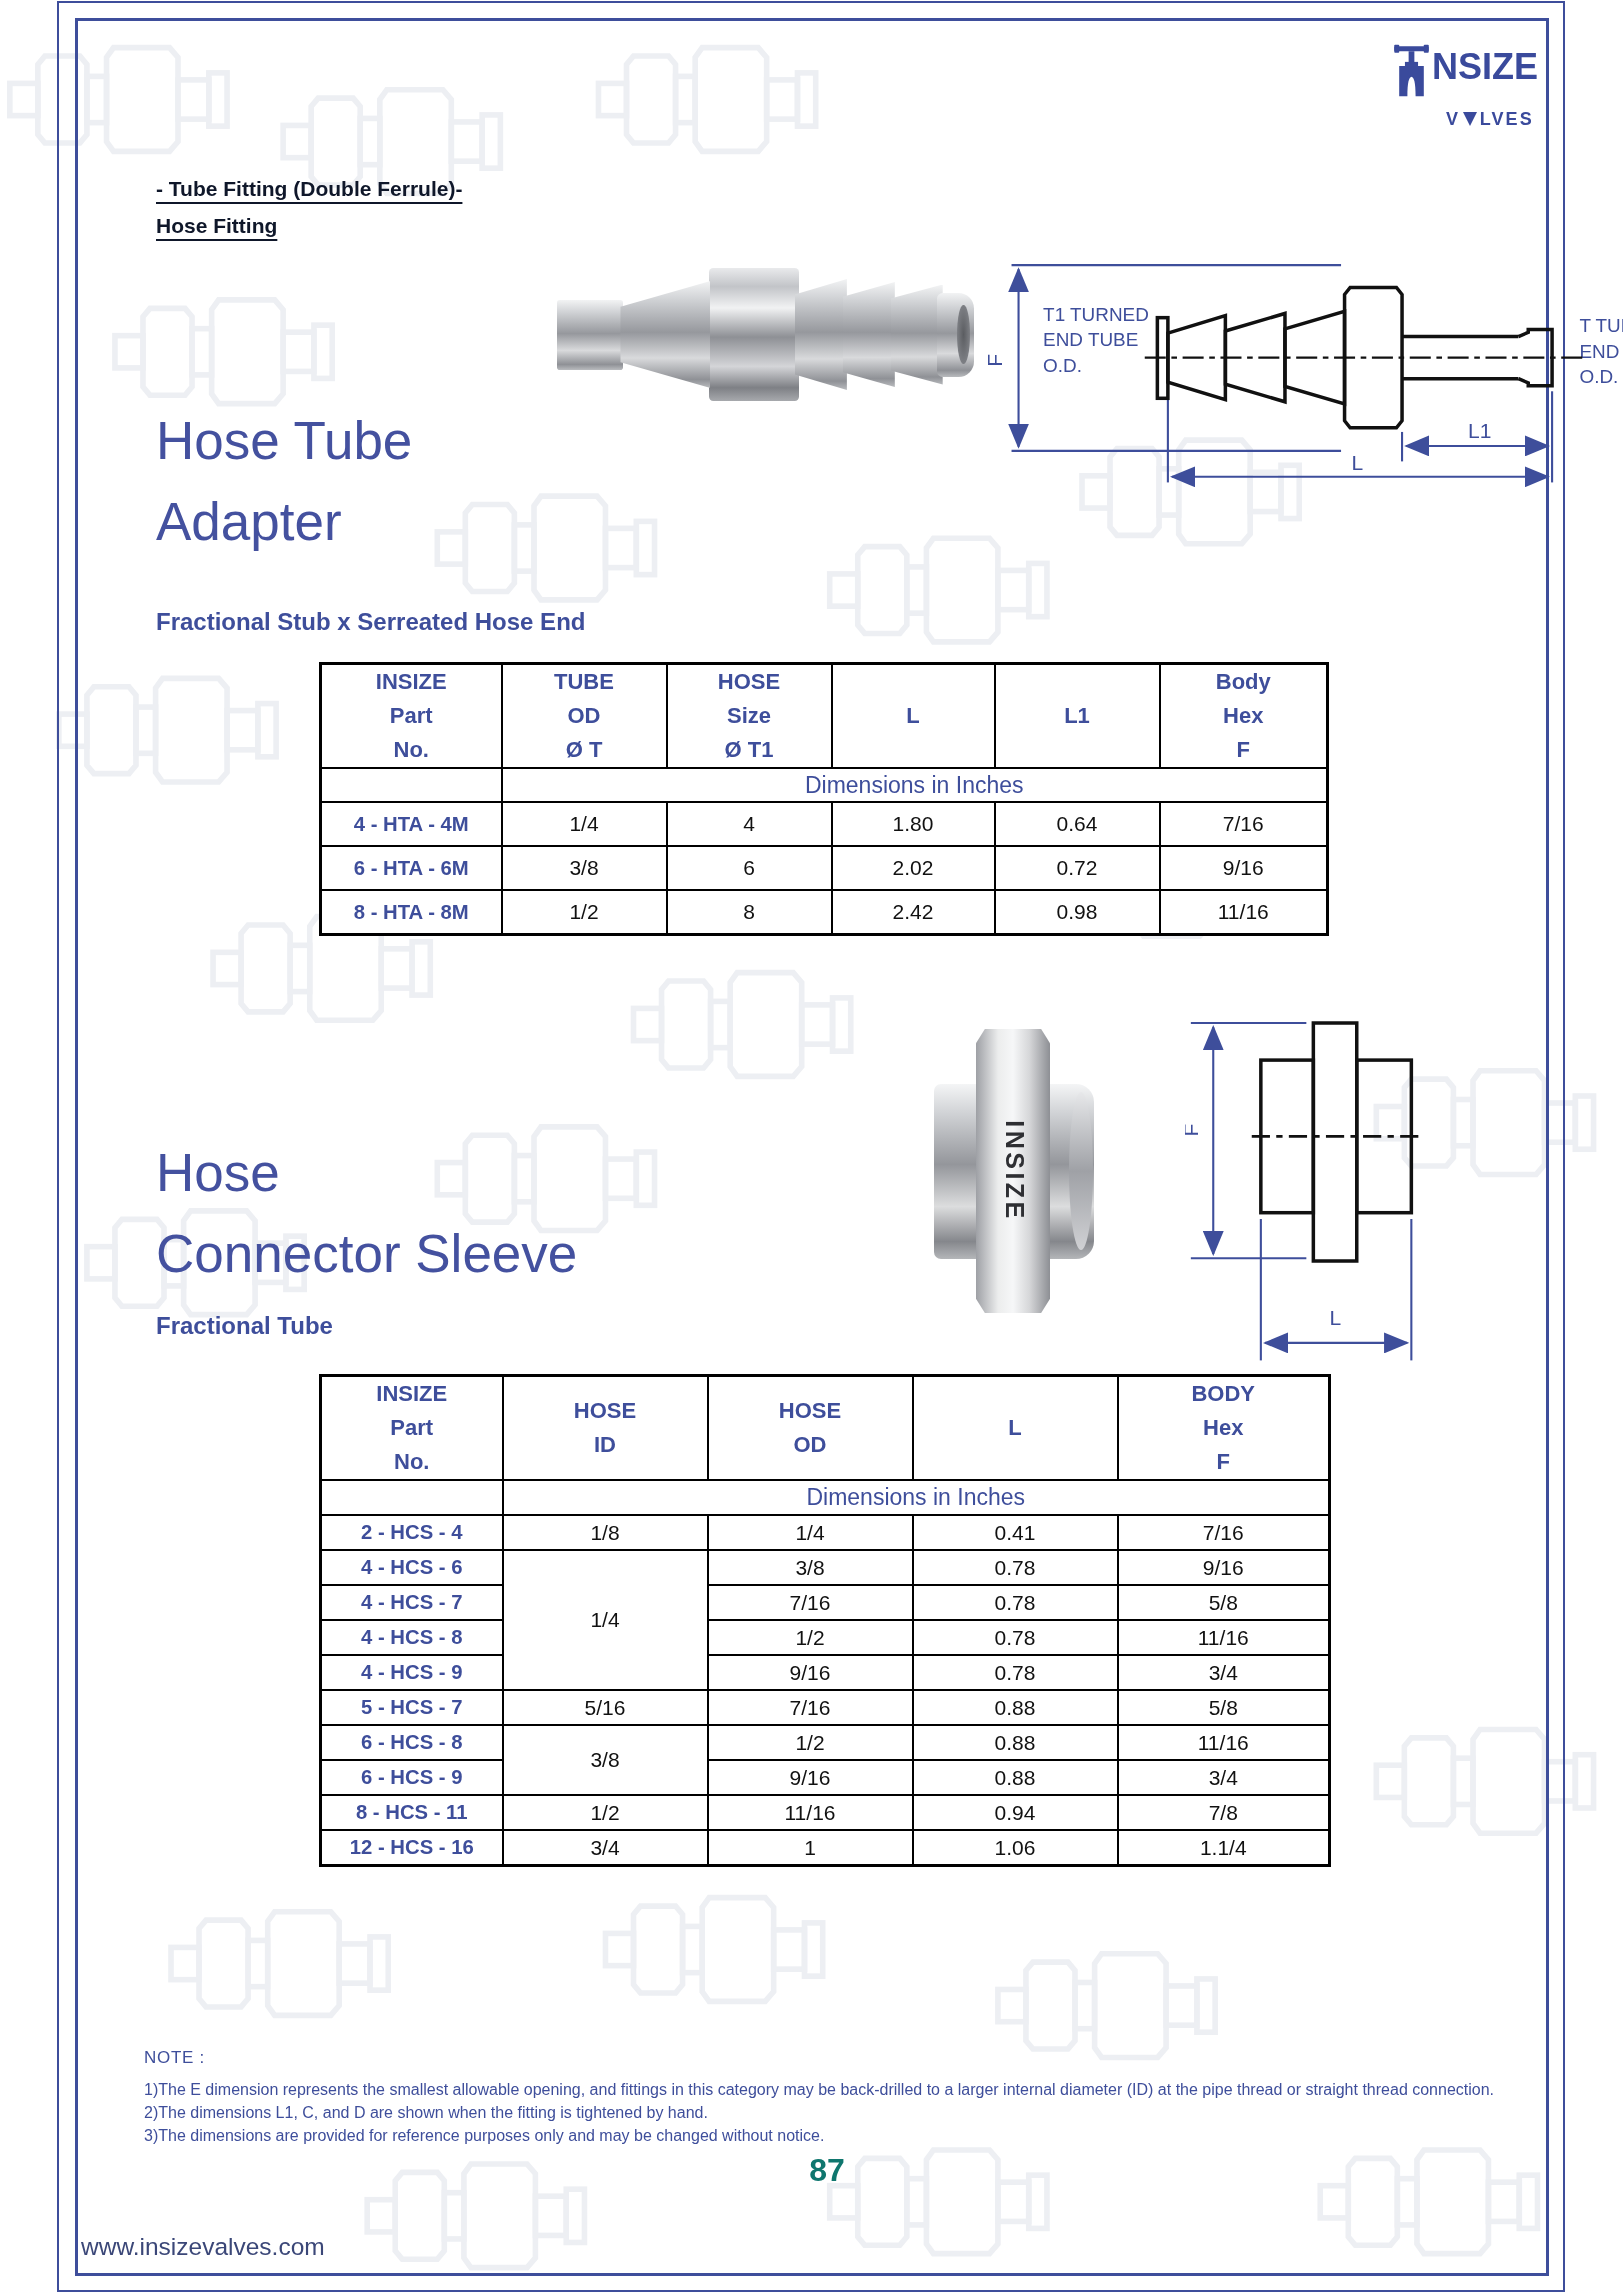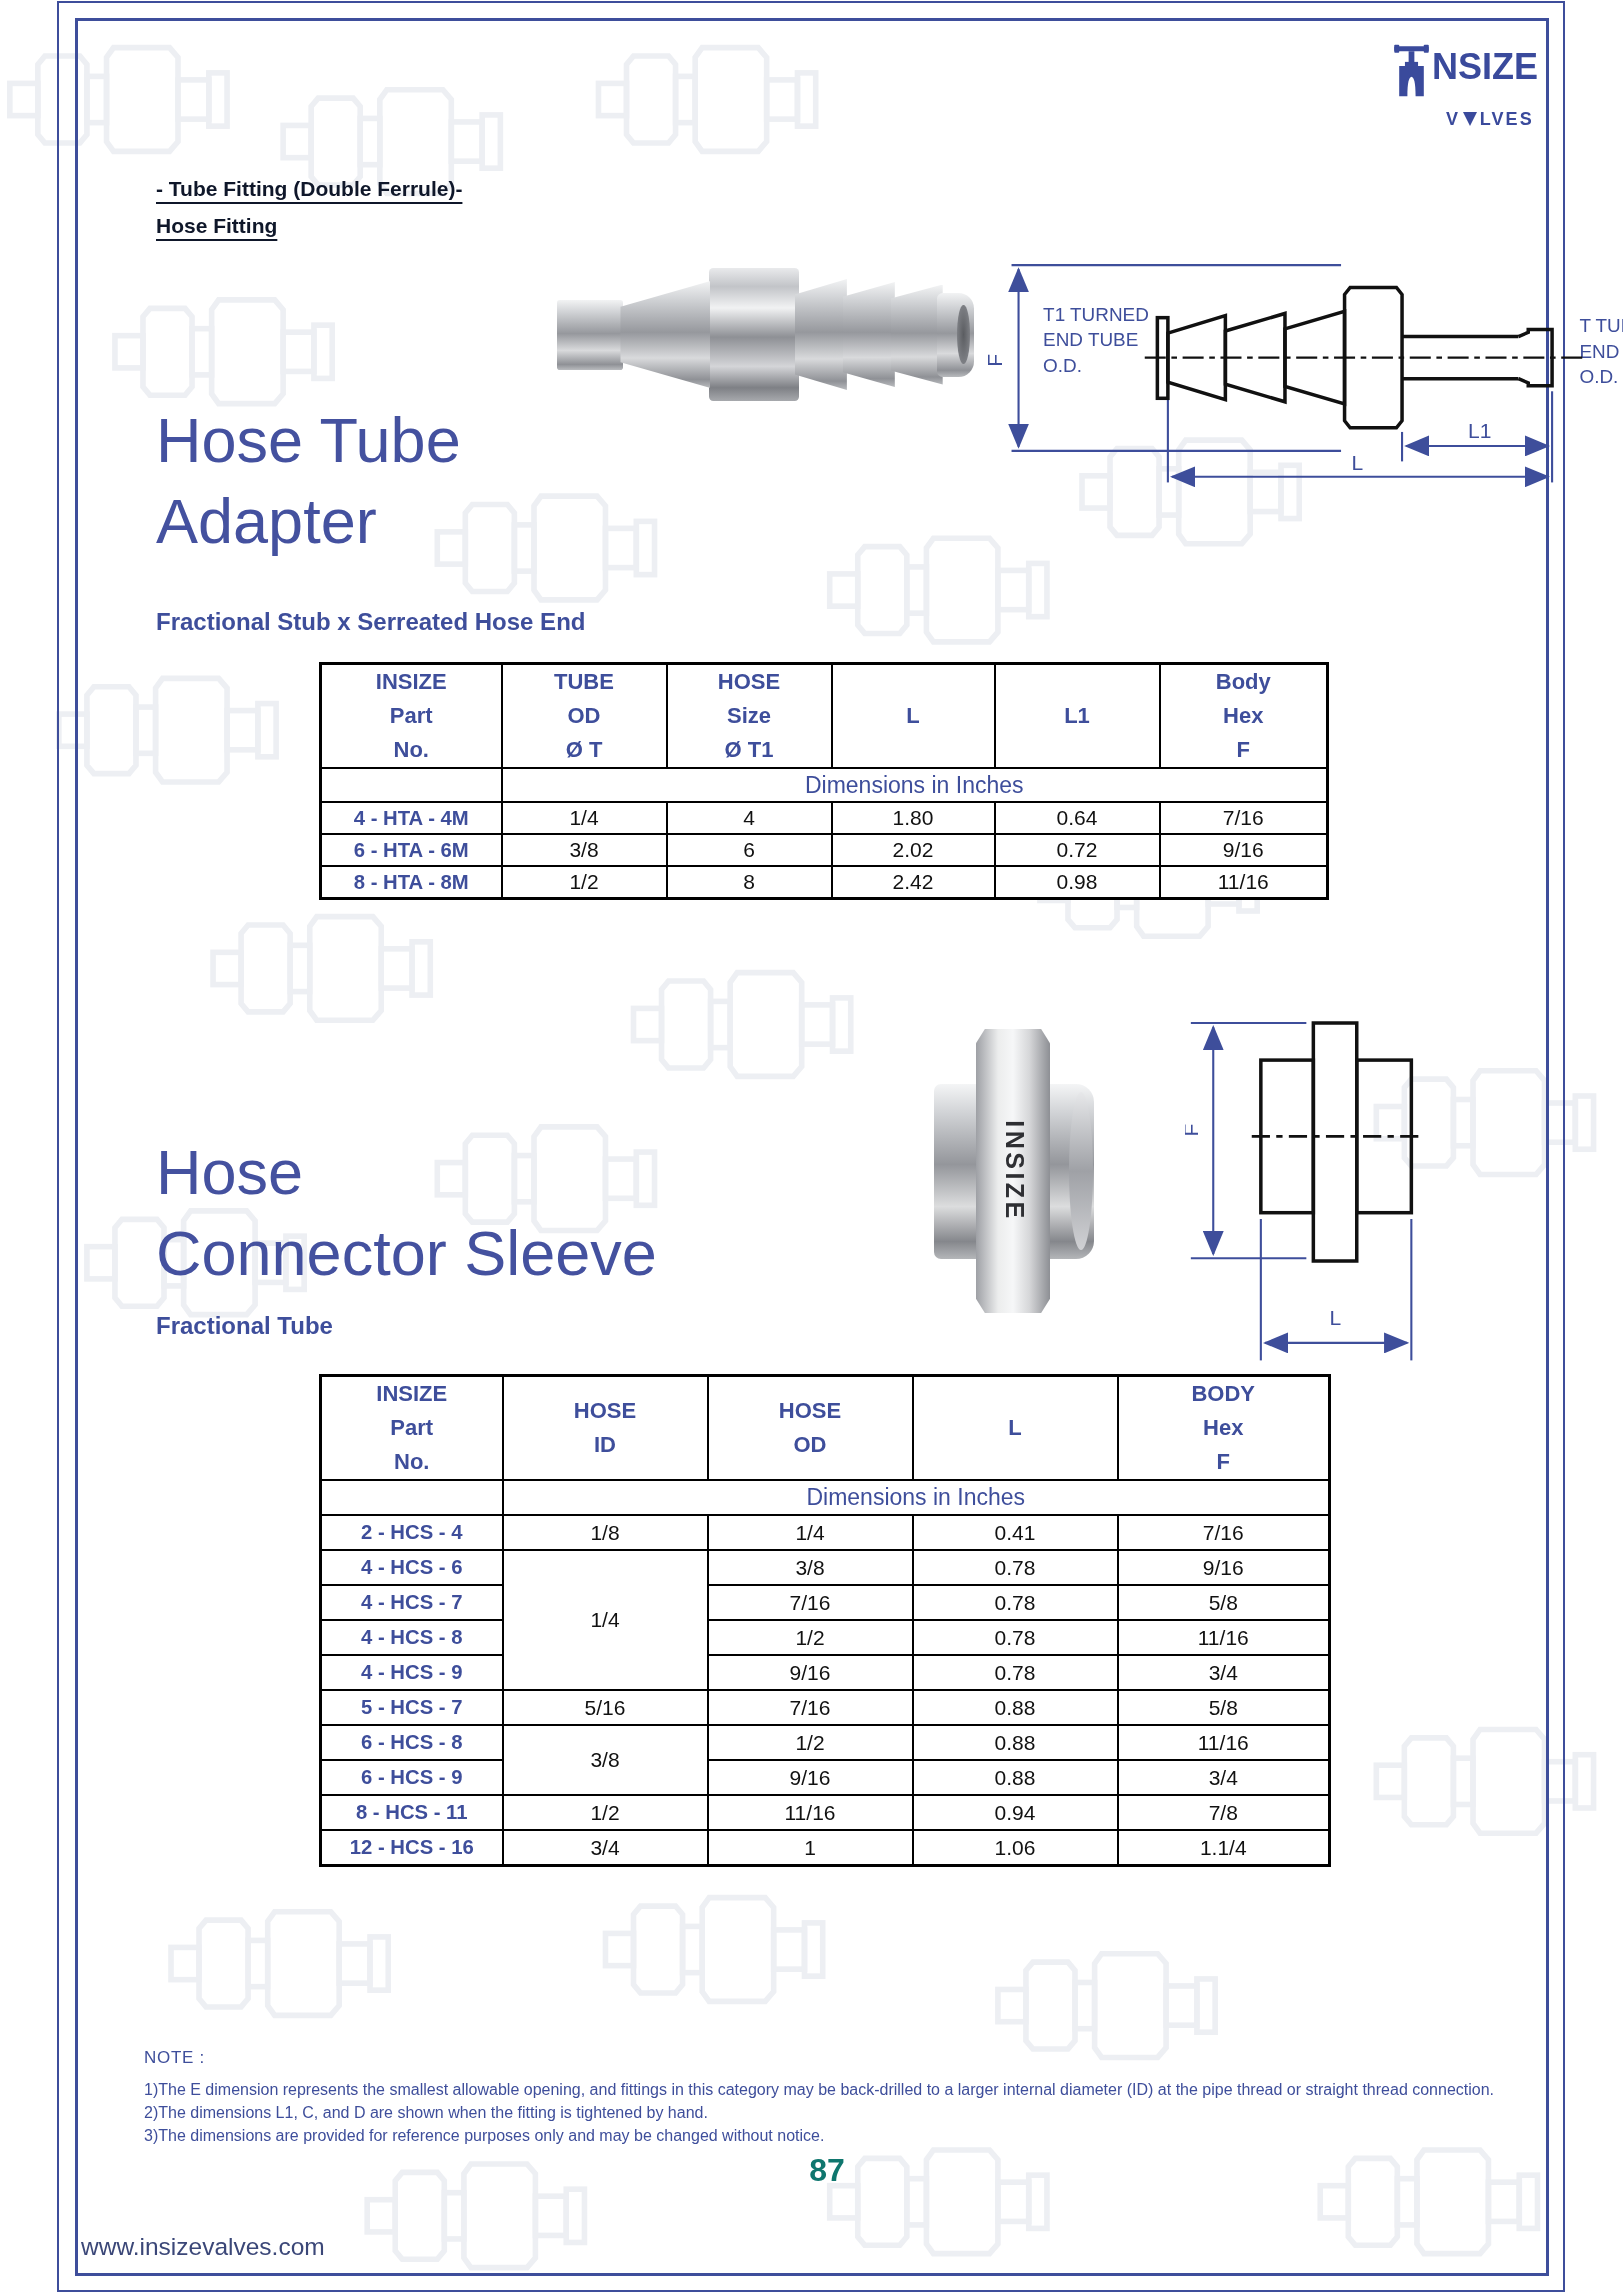--- a/index.html
+++ b/index.html
@@ -30,21 +30,21 @@
     letter-spacing:2.1px;margin:1.4px 0 0 55px;line-height:1;}
   .tri-a{width:0;height:0;border-left:7.7px solid transparent;border-right:7.7px solid transparent;
     border-top:14px solid #3a4a9c;display:inline-block;margin:0 0.7px;}
 
   
   .breadcrumb{left:156px;top:177px;color:#3e4e9b;font-size:21px;font-weight:bold;}
   .breadcrumb a{color:#0f172a;text-decoration:underline;text-decoration-thickness:2.1px;text-underline-offset:5.6px;cursor:pointer;}
   .crumb2{margin-top:12.6px;}
 
   
-  .big-title{color:#44519f;font-size:63px;font-weight:400;line-height:81px;letter-spacing:0px;}
+  .big-title{color:#44519f;font-size:53px;font-weight:400;line-height:81px;letter-spacing:0px;}
   .title1{left:156px;top:400px;}
   .title2{left:156px;top:1132px;}
   .subtitle{color:#3e4e9b;font-size:24px;font-weight:bold;}
   .subtitle1{left:156px;top:608px;text-align:right;}
   .subtitle2{left:156px;top:1312px;}
 
   
   .photo1{left:557px;top:268px;width:417px;height:133px;display:flex;align-items:center;}
   .metal{background:linear-gradient(180deg,#f2f3f4 0%,#cfd1d4 18%,#96989d 48%,#d9dadc 72%,#8f9196 92%,#b9bbbe 100%);}
   .p1-stub{width:70px;height:70px;border-radius:2.8px;}
@@ -79,21 +79,21 @@
   
   .ctable{border-collapse:collapse;table-layout:fixed;background:#ffffff;border:3.5px solid #000;}
   .ctable th,.ctable td{border:2.8px solid #000;text-align:center;vertical-align:middle;padding:0 4.2px;box-sizing:border-box;}
   .ctable th{color:#3e4e9b;font-size:22px;font-weight:bold;white-space:pre-line;line-height:1.55;}
   .ctable td{color:#111;font-size:21px;font-weight:normal;}
   .ctable td.pn{color:#3e4e9b;font-weight:bold;font-size:20.3px;}
   .ctable td.units{color:#3e4e9b;font-size:23px;font-weight:normal;}
   .t1{left:319px;top:662px;}
   .t1 thead tr:first-child{height:71px;}
   .t1 tr.dims{height:34px;}
-  .t1 tbody tr{height:32px;}
+  .t1 tbody tr{height:44px;}
   .t2{left:319px;top:1374px;}
   .t2 thead tr:first-child{height:95px;}
   .t2 tr.dims{height:35px;}
   .t2 tbody tr{height:35px;}
 
   
   .note{left:144px;top:2048px;color:#3e4e9b;}
   .note-heading{font-size:17px;letter-spacing:0.7px;margin-bottom:9.8px;}
   .note-line{font-size:16px;line-height:23px;}
   .page-number{left:757px;top:2152px;width:140px;text-align:center;

